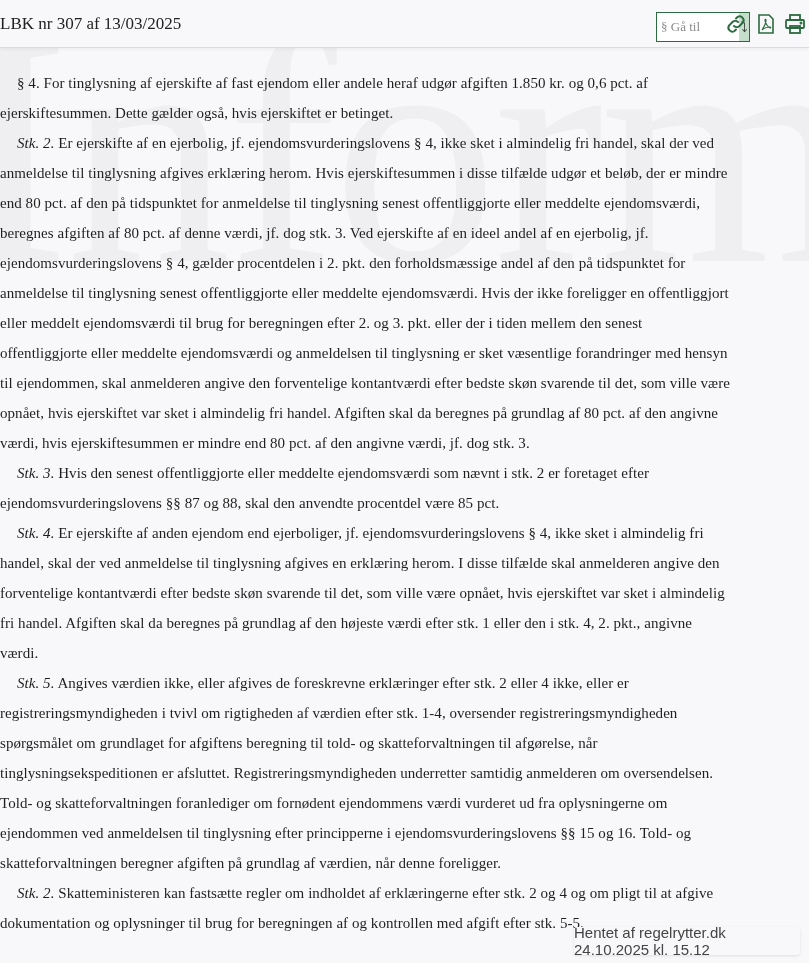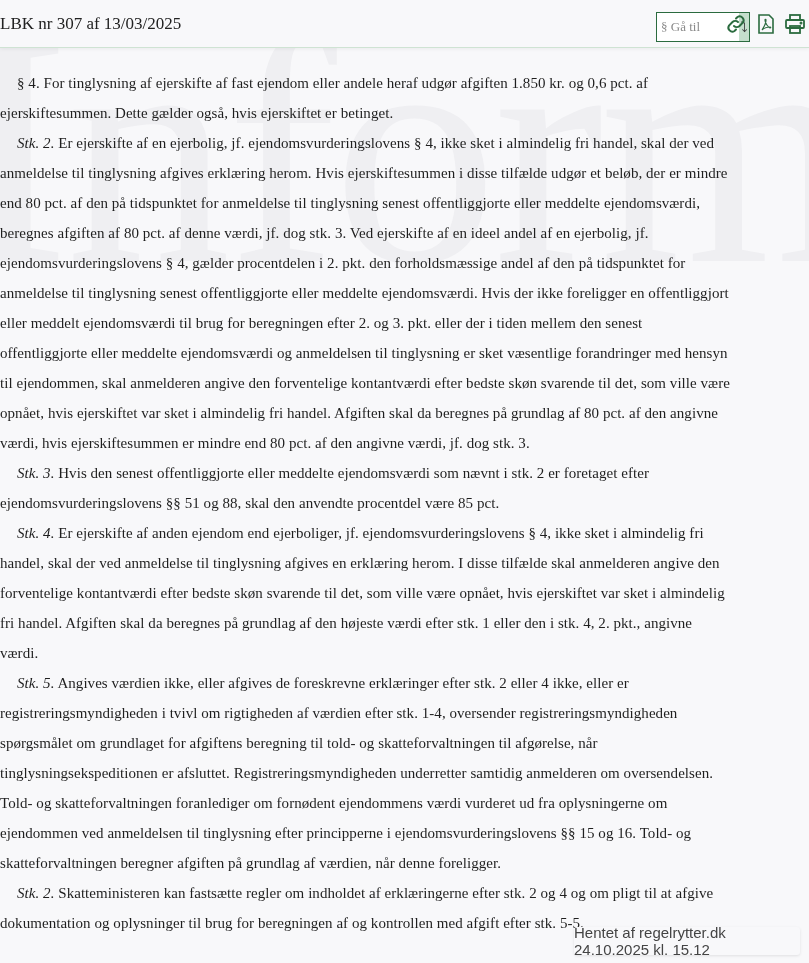--- a/index.html
+++ b/index.html
@@ -87,19 +87,19 @@
       <rect x="3" y="8" width="18" height="8" rx="1"></rect>
       <rect x="7" y="14" width="10" height="7"></rect>
       <circle cx="18" cy="11" r="0.6" fill="#2b6b3f"></circle>
     </svg>
   </div>
 </div>
 
 <div class="content">
   <p><em></em><span>§ 4. For tinglysning af ejerskifte af fast ejendom eller andele heraf udgør afgiften 1.850 kr. og 0,6 pct. af ejerskiftesummen. Dette gælder også, hvis ejerskiftet er betinget.</span></p>
   <p><em>Stk. 2.</em><span> Er ejerskifte af en ejerbolig, jf. ejendomsvurderingslovens § 4, ikke sket i almindelig fri handel, skal der ved anmeldelse til tinglysning afgives erklæring herom. Hvis ejerskiftesummen i disse tilfælde udgør et beløb, der er mindre end 80 pct. af den på tidspunktet for anmeldelse til tinglysning senest offentliggjorte eller meddelte ejendomsværdi, beregnes afgiften af 80 pct. af denne værdi, jf. dog stk. 3. Ved ejerskifte af en ideel andel af en ejerbolig, jf. ejendomsvurderingslovens § 4, gælder procentdelen i 2. pkt. den forholdsmæssige andel af den på tidspunktet for anmeldelse til tinglysning senest offentliggjorte eller meddelte ejendomsværdi. Hvis der ikke foreligger en offentliggjort eller meddelt ejendomsværdi til brug for beregningen efter 2. og 3. pkt. eller der i tiden mellem den senest offentliggjorte eller meddelte ejendomsværdi og anmeldelsen til tinglysning er sket væsentlige forandringer med hensyn til ejendommen, skal anmelderen angive den forventelige kontantværdi efter bedste skøn svarende til det, som ville være opnået, hvis ejerskiftet var sket i almindelig fri handel. Afgiften skal da beregnes på grundlag af 80 pct. af den angivne værdi, hvis ejerskiftesummen er mindre end 80 pct. af den angivne værdi, jf. dog stk. 3.</span></p>
-  <p><em>Stk. 3.</em><span> Hvis den senest offentliggjorte eller meddelte ejendomsværdi som nævnt i stk. 2 er foretaget efter ejendomsvurderingslovens §§ 51 og 88, skal den anvendte procentdel være 85 pct.</span></p>
+  <p><em>Stk. 3.</em><span> Hvis den senest offentliggjorte eller meddelte ejendomsværdi som nævnt i stk. 2 er foretaget efter ejendomsvurderingslovens §§ 87 og 88, skal den anvendte procentdel være 85 pct.</span></p>
   <p><em>Stk. 4.</em><span> Er ejerskifte af anden ejendom end ejerboliger, jf. ejendomsvurderingslovens § 4, ikke sket i almindelig fri handel, skal der ved anmeldelse til tinglysning afgives en erklæring herom. I disse tilfælde skal anmelderen angive den forventelige kontantværdi efter bedste skøn svarende til det, som ville være opnået, hvis ejerskiftet var sket i almindelig fri handel. Afgiften skal da beregnes på grundlag af den højeste værdi efter stk. 1 eller den i stk. 4, 2. pkt., angivne værdi.</span></p>
   <p><em>Stk. 5.</em><span> Angives værdien ikke, eller afgives de foreskrevne erklæringer efter stk. 2 eller 4 ikke, eller er registreringsmyndigheden i tvivl om rigtigheden af værdien efter stk. 1-4, oversender registreringsmyndigheden spørgsmålet om grundlaget for afgiftens beregning til told- og skatteforvaltningen til afgørelse, når tinglysningsekspeditionen er afsluttet. Registreringsmyndigheden underretter samtidig anmelderen om oversendelsen. Told- og skatteforvaltningen foranlediger om fornødent ejendommens værdi vurderet ud fra oplysningerne om ejendommen ved anmeldelsen til tinglysning efter principperne i ejendomsvurderingslovens §§ 15 og 16. Told- og skatteforvaltningen beregner afgiften på grundlag af værdien, når denne foreligger.</span></p>
   <p><em>Stk. 2.</em><span> Skatteministeren kan fastsætte regler om indholdet af erklæringerne efter stk. 2 og 4 og om pligt til at afgive dokumentation og oplysninger til brug for beregningen af og kontrollen med afgift efter stk. 5-5.</span></p>
 </div>
 
 <div class="footer">Hentet af regelrytter.dk 24.10.2025 kl. 15.12</div>
 
 </body></html>

